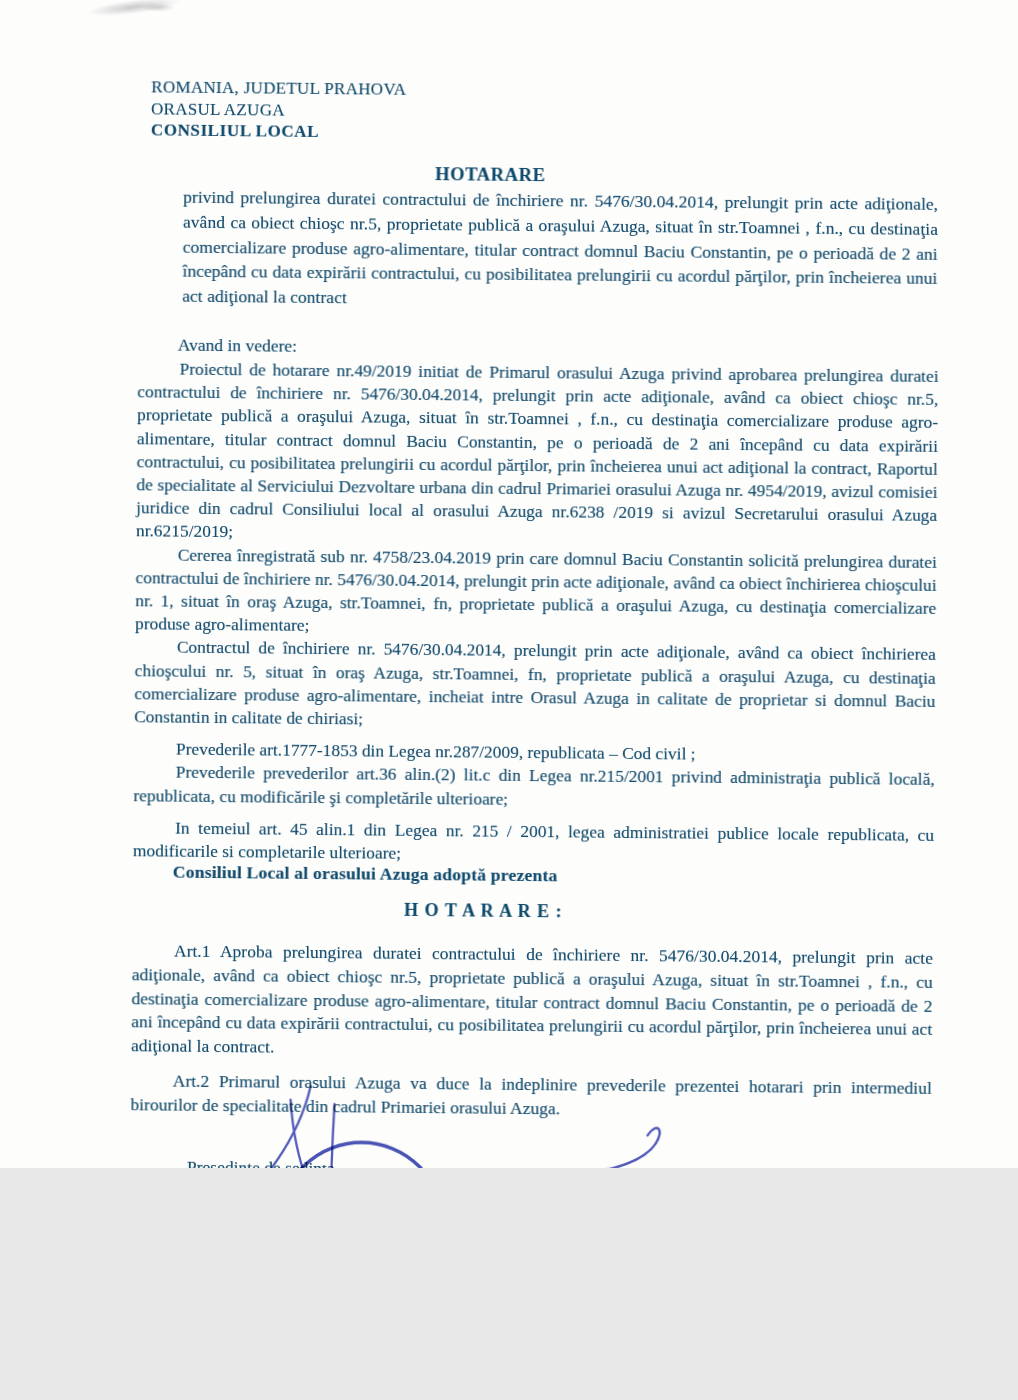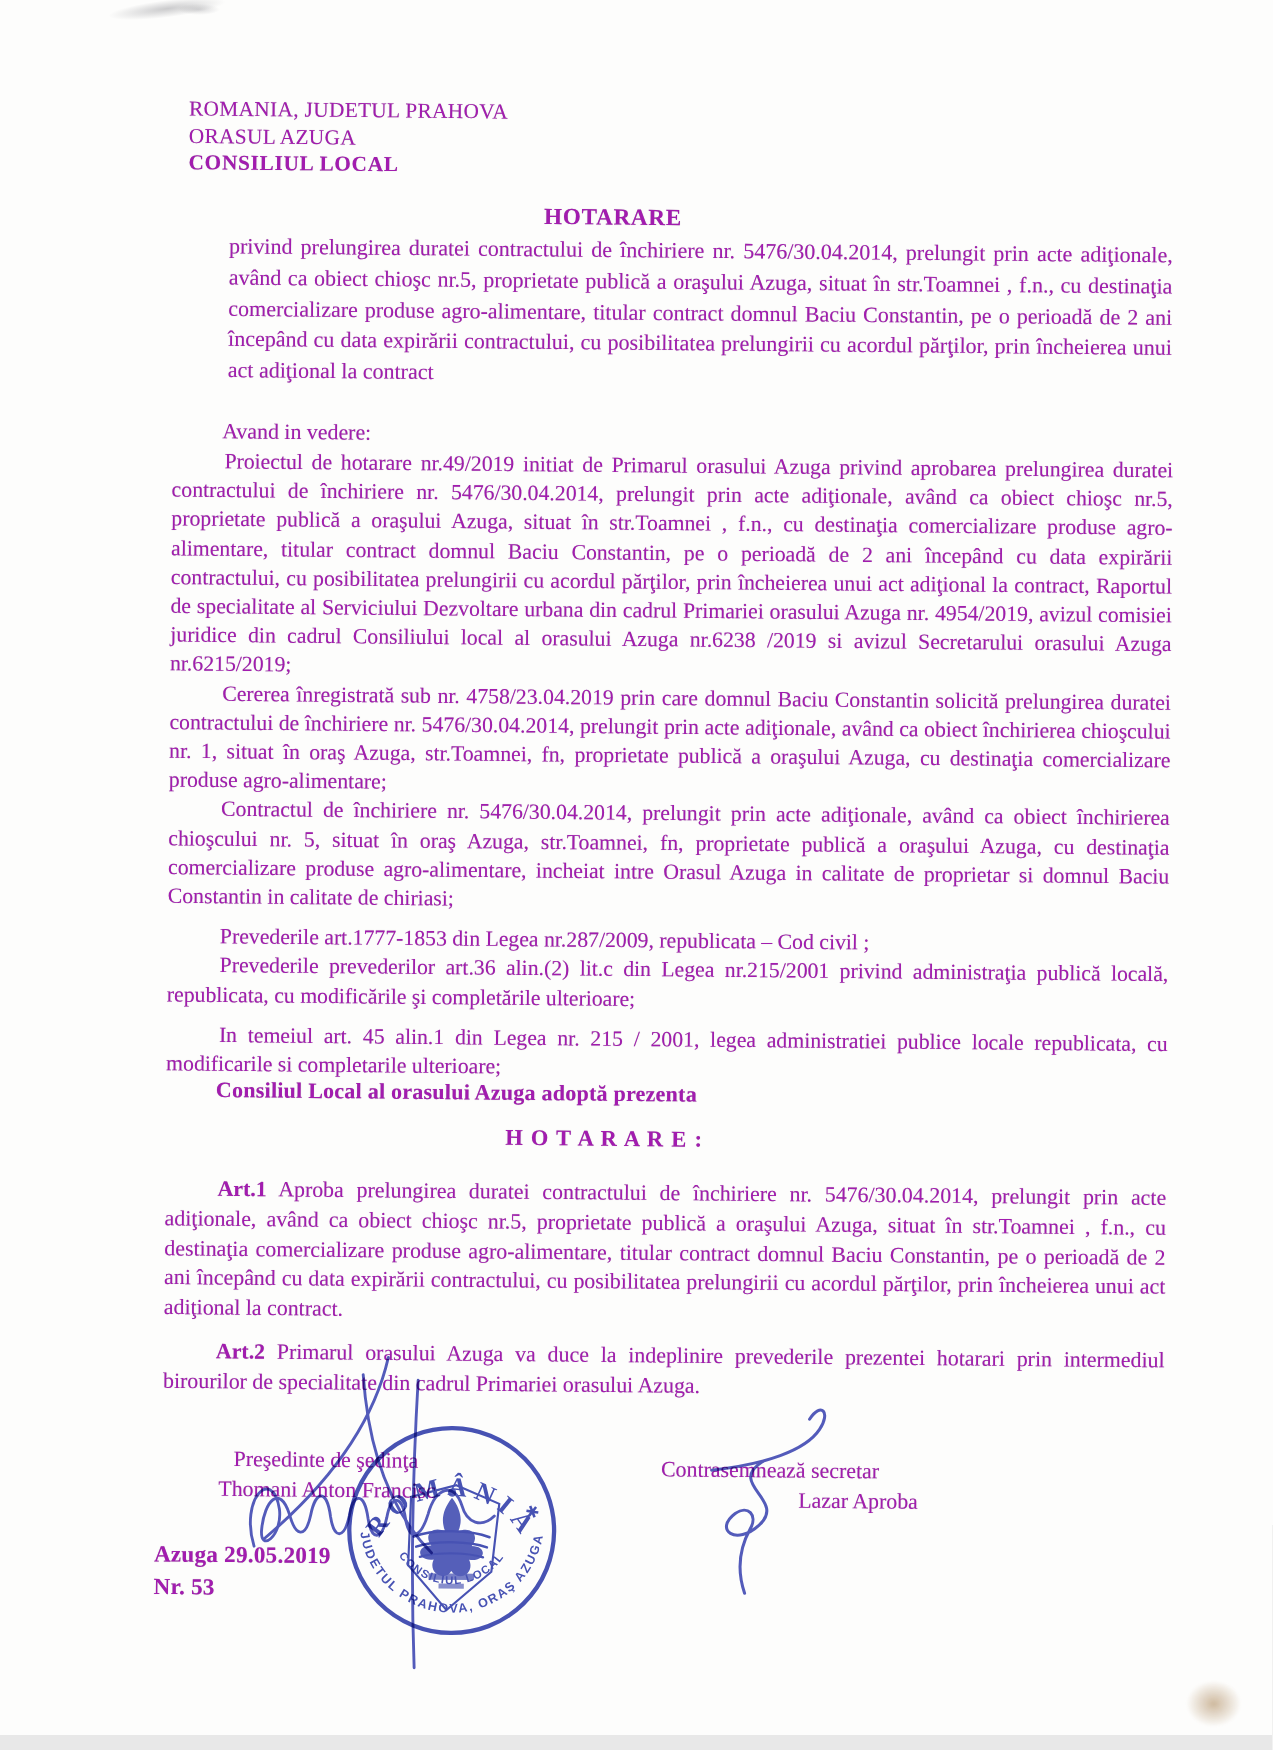--- a/index.html
+++ b/index.html
@@ -1,22 +1,22 @@
 <!DOCTYPE html>
 <html><head>
 <meta charset="utf-8">
 <style>
   html,body{margin:0;padding:0;background:#e8e8e8;}
   .page{
     position:relative;
-    width:1018px;height:1388px;
+    width:1018px;height:1168px;
     background:#fdfdfc;
     overflow:hidden;
     font-family:"Liberation Serif", serif;
-    color:#a21caf;
+    color:#0c4a6e;
   }
   .tilt{position:absolute;left:0;top:0;width:100%;height:100%;
     transform:rotate(0.55deg);transform-origin:320px 220px;}
   .abs{position:absolute;}
   .page p{margin:0;}
   .txt{text-shadow:0 0 .6px rgba(45,45,50,.35);}
   .hdr{left:150px;top:78px;font-size:17px;line-height:21.5px;letter-spacing:.3px;}
   .hdr .b3{font-weight:bold;letter-spacing:.6px;}
   .title{left:140px;top:163px;width:700px;text-align:center;
     font-weight:bold;font-size:18.5px;letter-spacing:.6px;}
@@ -27,21 +27,21 @@
     font-size:17.4px;line-height:23.2px;}
   .body-block p{text-indent:42px;}
   .body-block p.gap{margin-top:9px;}
   .adopt{left:179px;top:863px;font-weight:bold;font-size:17.6px;letter-spacing:.2px;}
   .decision{left:140px;top:899px;width:700px;text-align:center;
     font-weight:bold;font-size:18px;letter-spacing:1px;}
   .articles{left:139px;top:941px;width:801px;text-align:justify;
     font-size:17.5px;line-height:23.8px;}
   .articles p{text-indent:42px;}
   .articles p + p{margin-top:11px;}
-  .art-label{font-weight:bold;}
+  .art-label{font-weight:normal;}
   .sig-pres{left:196px;top:1156px;font-size:17.5px;line-height:24px;}
   .sig-pres .nm{margin-left:-12px;}
   .sig-sec{left:538px;top:1161px;font-size:17.5px;line-height:24px;}
   .sig-sec .nm{margin-left:110px;}
   .footer{left:133px;top:1233px;font-weight:bold;font-size:18.5px;line-height:26px;letter-spacing:.2px;}
   .stampbox{left:282px;top:1134px;width:178px;height:180px;mix-blend-mode:multiply;opacity:.92;}
   .sig-ink{mix-blend-mode:multiply;opacity:.95;}
   .sigbox-l{left:203px;top:1082px;width:260px;height:260px;}
   .sigbox-r{left:558px;top:1116px;width:132px;height:162px;}
   .smudge{pointer-events:none;}

